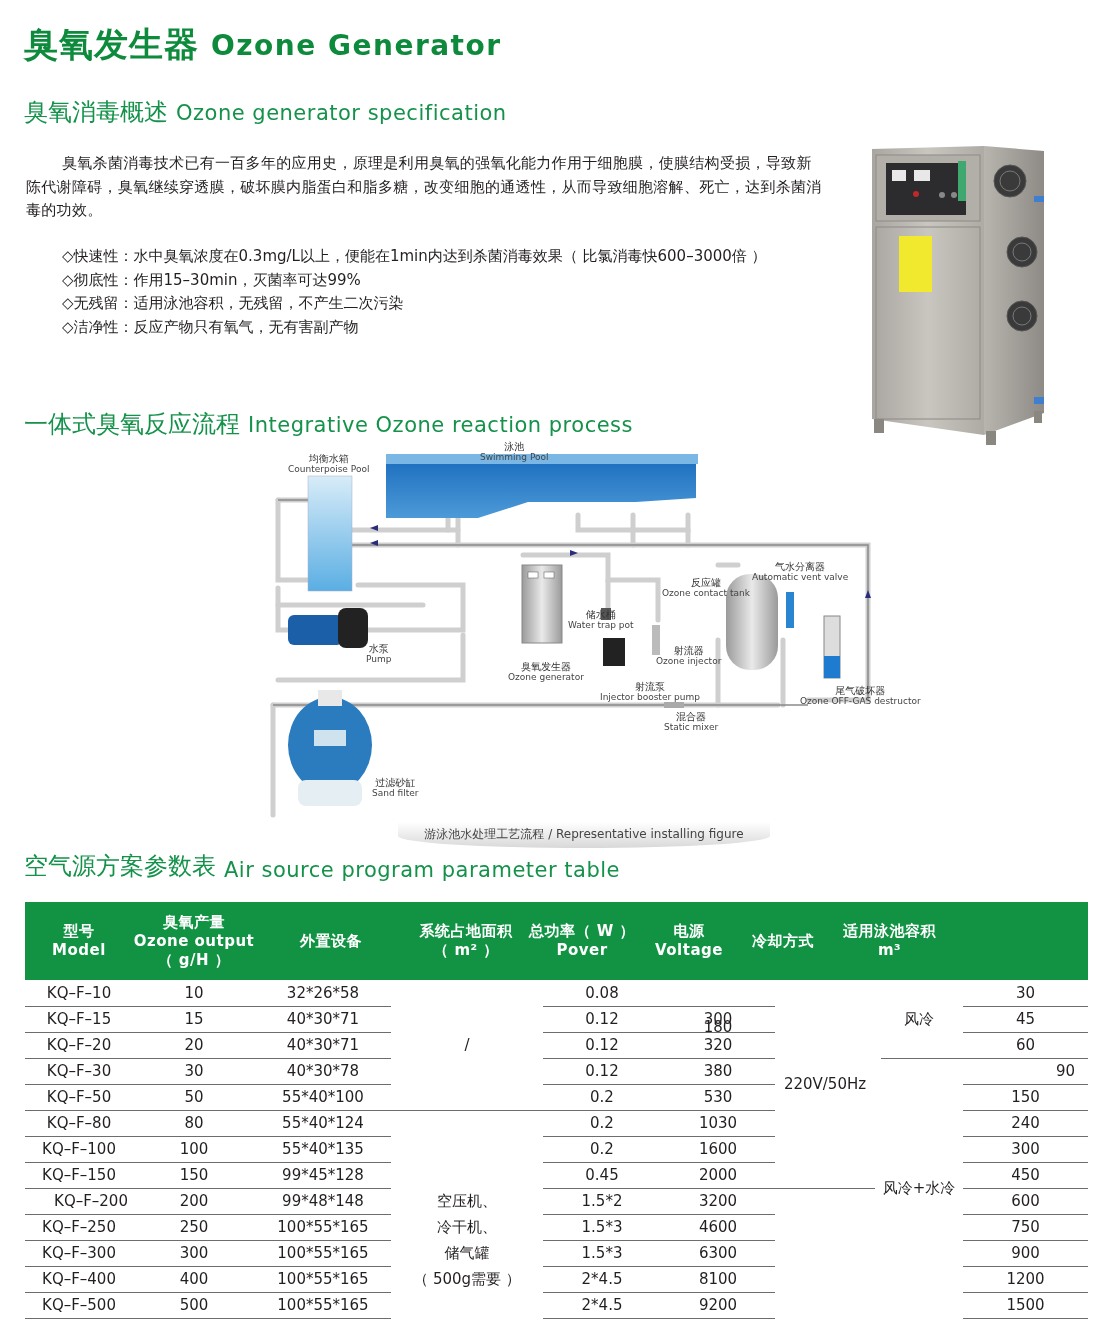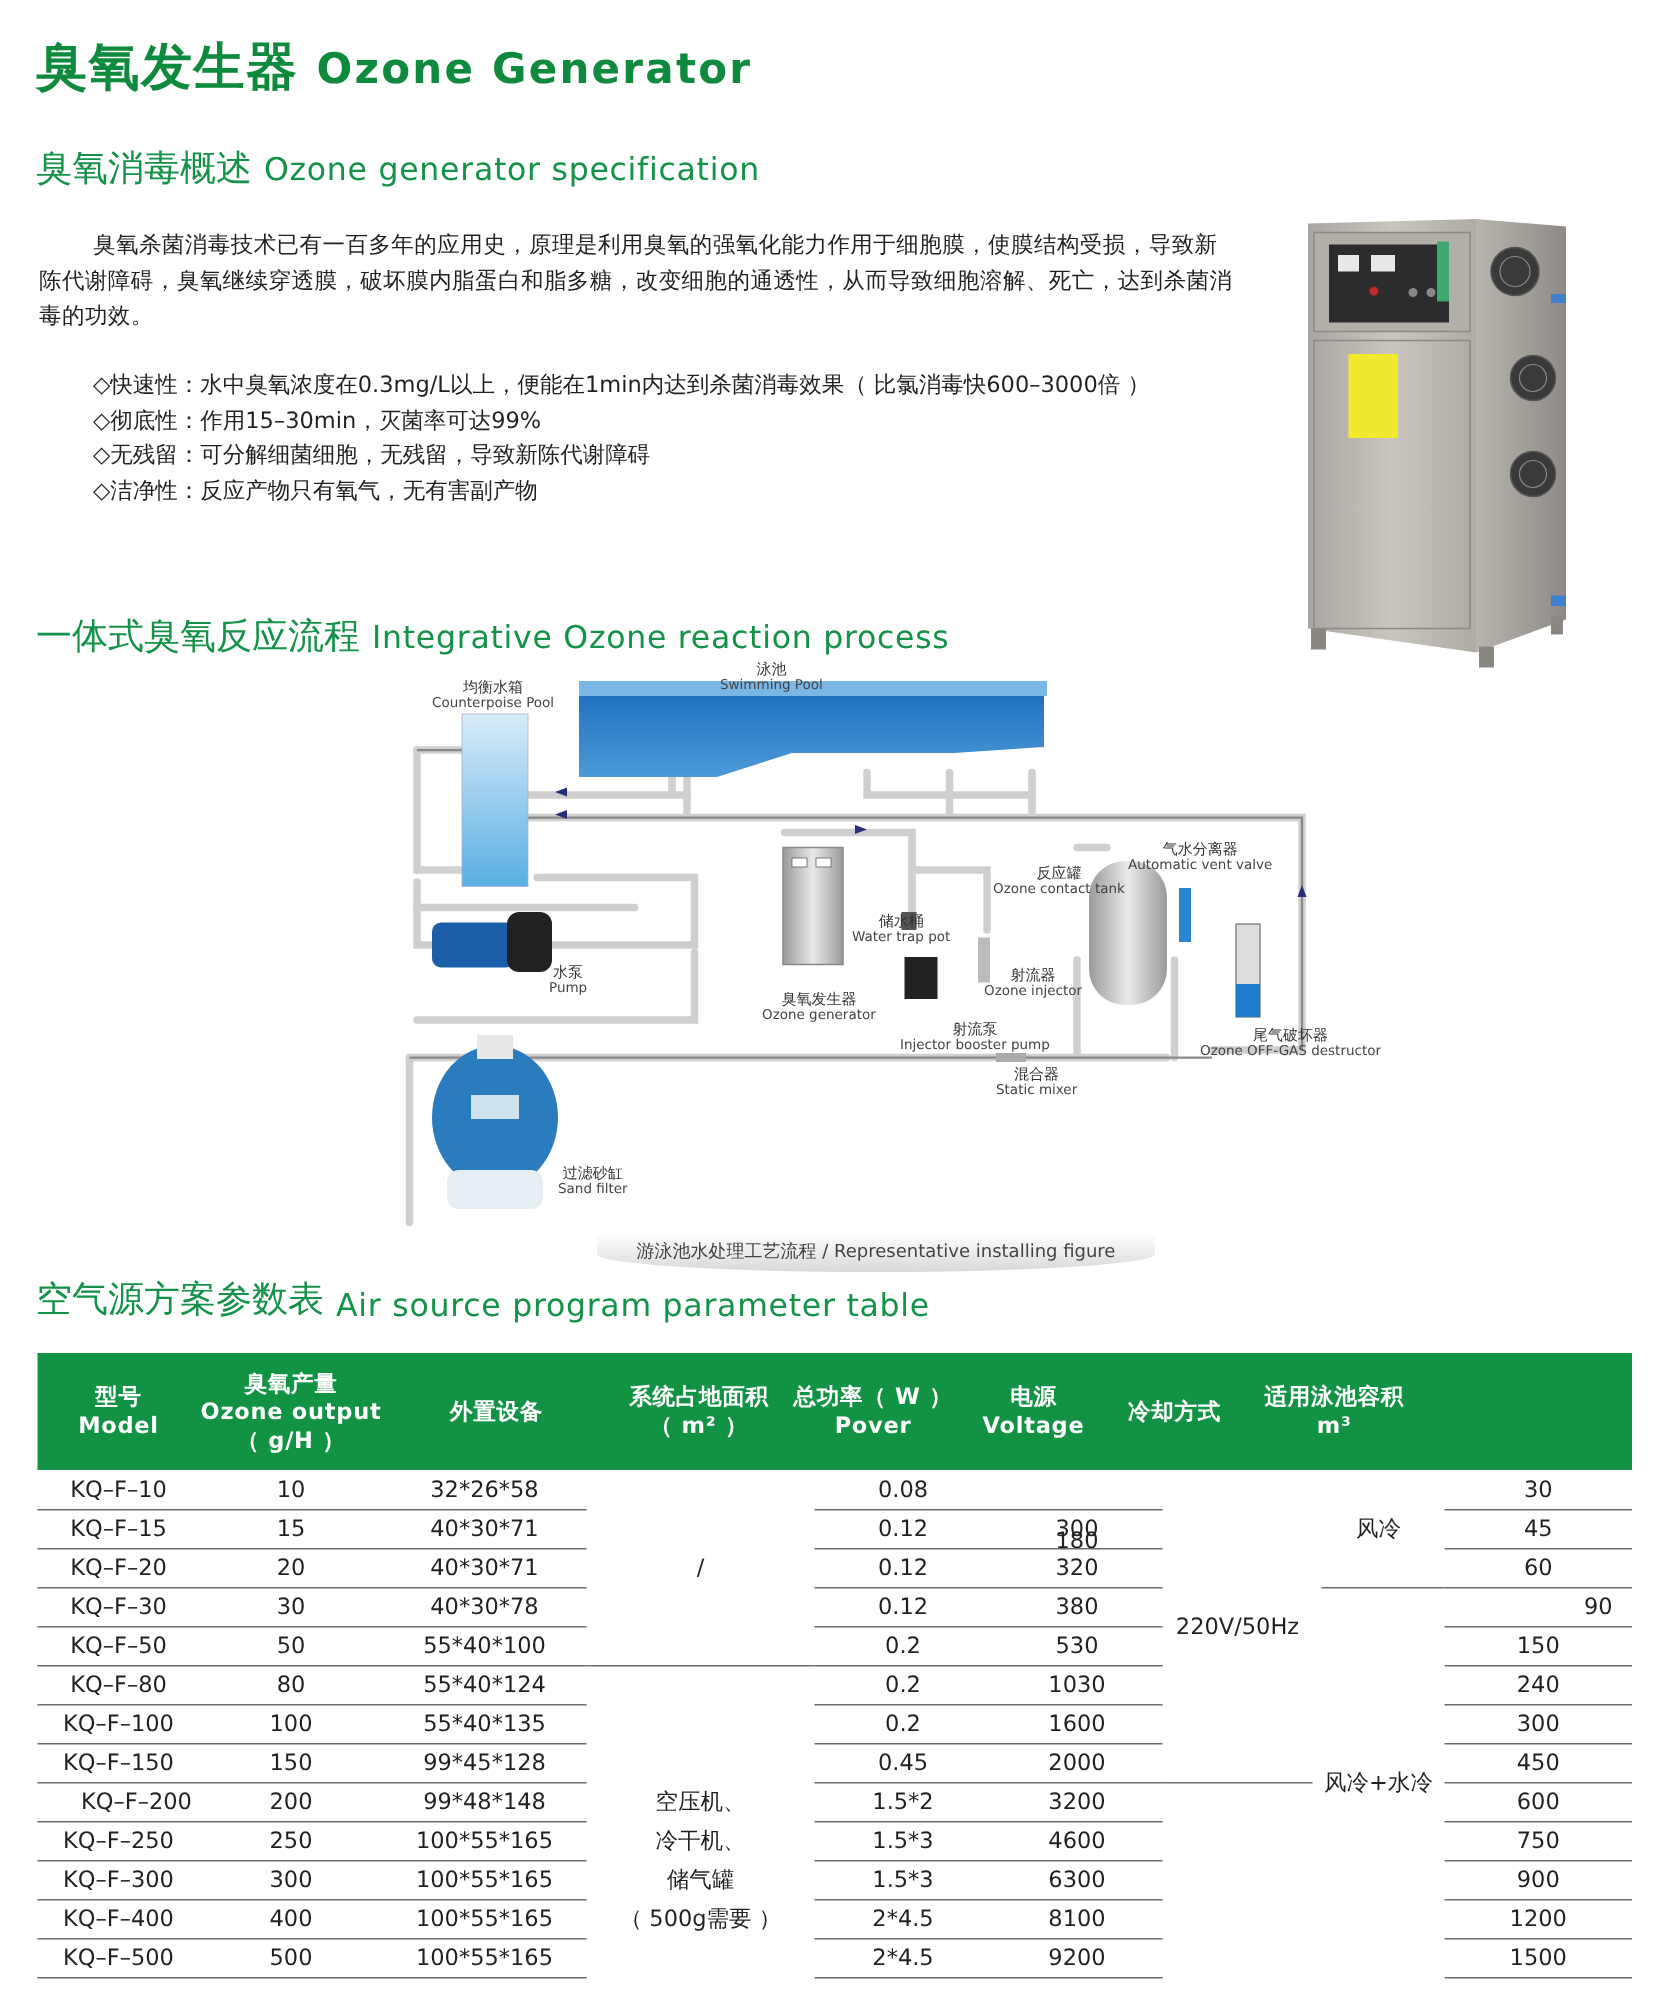--- a/index.html
+++ b/index.html
@@ -57,21 +57,21 @@
 <div class="section-h" style="top:96px;">
   <span class="cn">臭氧消毒概述</span>
   <span class="en">Ozone generator specification</span>
 </div>
 
 <p class="intro">臭氧杀菌消毒技术已有一百多年的应用史，原理是利用臭氧的强氧化能力作用于细胞膜，使膜结构受损，导致新陈代谢障碍，臭氧继续穿透膜，破坏膜内脂蛋白和脂多糖，改变细胞的通透性，从而导致细胞溶解、死亡，达到杀菌消毒的功效。</p>
 
 <ul class="features">
   <li>◇快速性：水中臭氧浓度在0.3mg/L以上，便能在1min内达到杀菌消毒效果（ 比氯消毒快600–3000倍 ）</li>
   <li>◇彻底性：作用15–30min，灭菌率可达99%</li>
-  <li>◇无残留：可分解细菌细胞，无残留，导致新陈代谢障碍</li>
+  <li>◇无残留：适用泳池容积，无残留，不产生二次污染</li>
   <li>◇洁净性：反应产物只有氧气，无有害副产物</li>
 </ul>
 
 <div class="product">
   <svg width="186" height="303" viewBox="0 0 186 303">
     <defs>
       <linearGradient id="steelF" x1="0" x2="1">
         <stop offset="0" stop-color="#a9a6a1"></stop>
           <stop offset="0.5" stop-color="#c9c6c0"></stop>
           <stop offset="1" stop-color="#aeaaa4"></stop>

